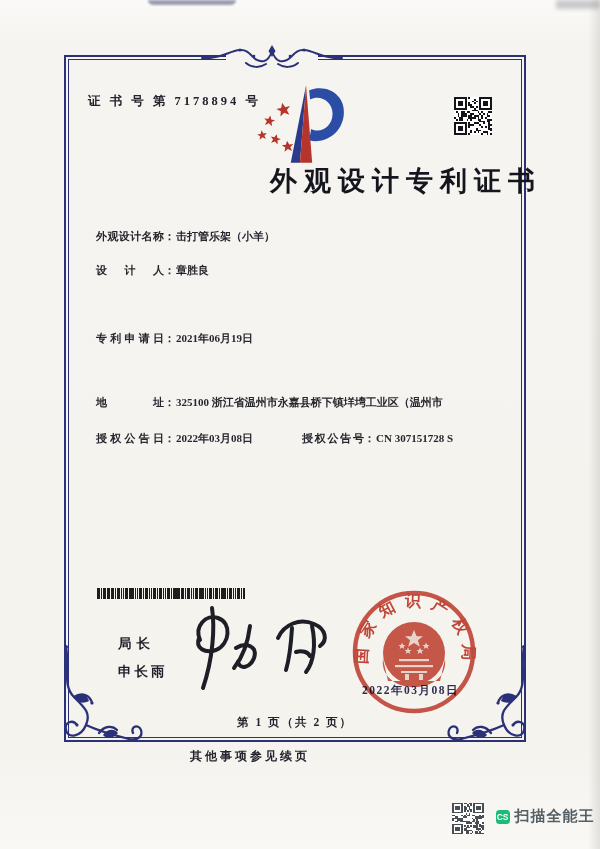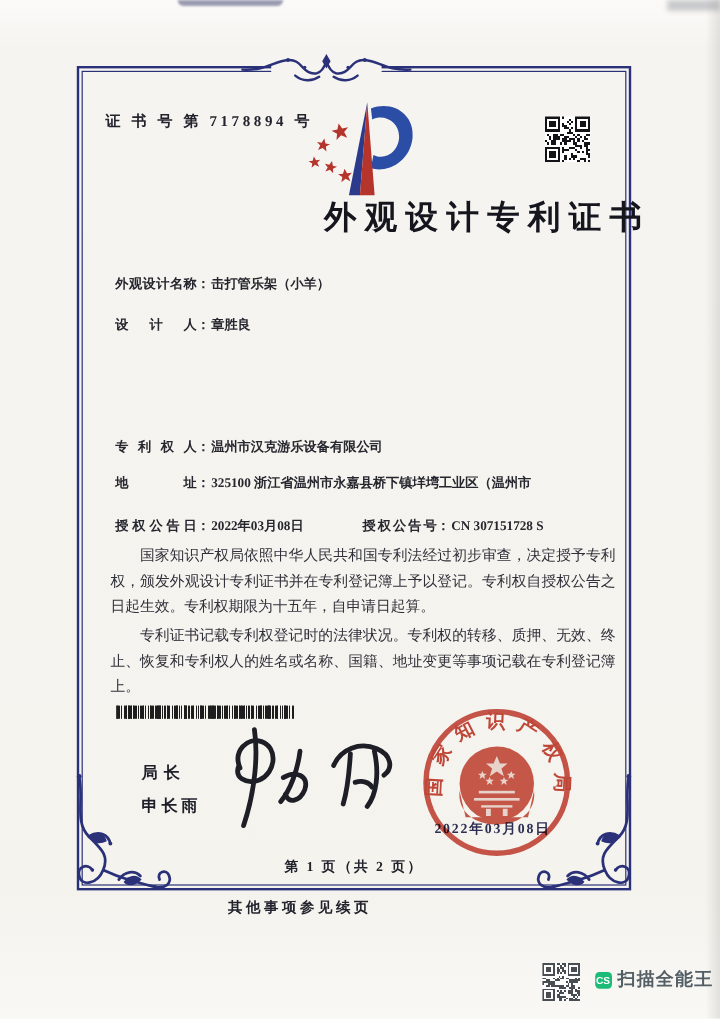--- a/index.html
+++ b/index.html
@@ -271,37 +271,33 @@
     </div>
 
     <div class="title">外观设计专利证书</div>
 
     <div class="row r1">
       <span class="flabel">外观设计名称</span><span class="colon">：</span><span class="fval">击打管乐架（小羊）</span>
     </div>
     <div class="row r2">
       <span class="flabel">设计人</span><span class="colon">：</span><span class="fval">章胜良</span>
     </div>
-    <div class="row r5">
-      <span class="flabel">专利权人</span><span class="colon">：</span><span class="fval">温州市汉克游乐设备有限公司</span>
+    <div class="row r4">
+      <span class="flabel">专利申请日</span><span class="colon">：</span><span class="fval">2021年06月19日</span>
     </div>
     <div class="row r6">
       <span class="flabel">地址</span><span class="colon">：</span><span class="fval">325100 浙江省温州市永嘉县桥下镇垟塆工业区（温州市</span>
     </div>
     <div class="row r7">
       <span class="flabel">授权公告日</span><span class="colon">：</span><span class="fval">2022年03月08日</span>
       <span class="pair2">
         <span class="flabel">授权公告号</span><span class="colon">：</span><span class="fval">CN 307151728 S</span>
       </span>
     </div>
 
-    <div class="paras">
-      <p>国家知识产权局依照中华人民共和国专利法经过初步审查，决定授予专利权，颁发外观设计专利证书并在专利登记簿上予以登记。专利权自授权公告之日起生效。专利权期限为十五年，自申请日起算。</p>
-      <p>专利证书记载专利权登记时的法律状况。专利权的转移、质押、无效、终止、恢复和专利权人的姓名或名称、国籍、地址变更等事项记载在专利登记簿上。</p>
-    </div>
 
     <div class="barcode"></div>
     <div class="dir-title">局长</div>
     <div class="dir-name">申长雨</div>
 
     <svg class="sig" viewBox="0 0 162 98">
       <g stroke="#1e1e26" fill="none" stroke-width="4" stroke-linecap="round" stroke-linejoin="round">
         <path d="M22,40 C16,26 28,14 40,18 C54,23 52,44 38,50 C27,54 17,48 21,38"></path>
         <path d="M34,8 C37,28 35,58 25,88"></path>
         <path d="M72,26 C70,42 64,58 56,68"></path>

